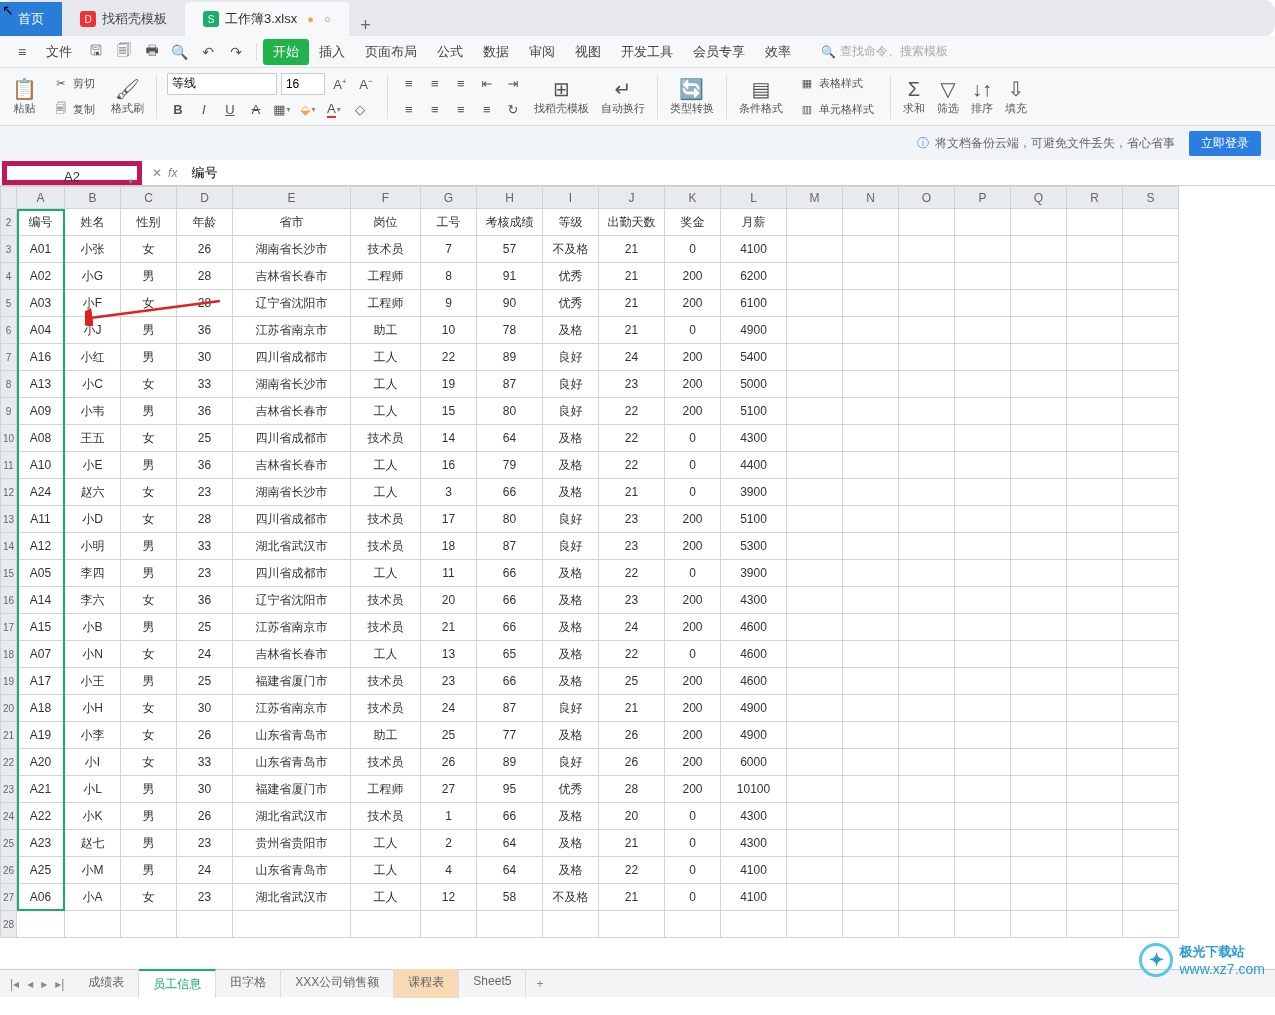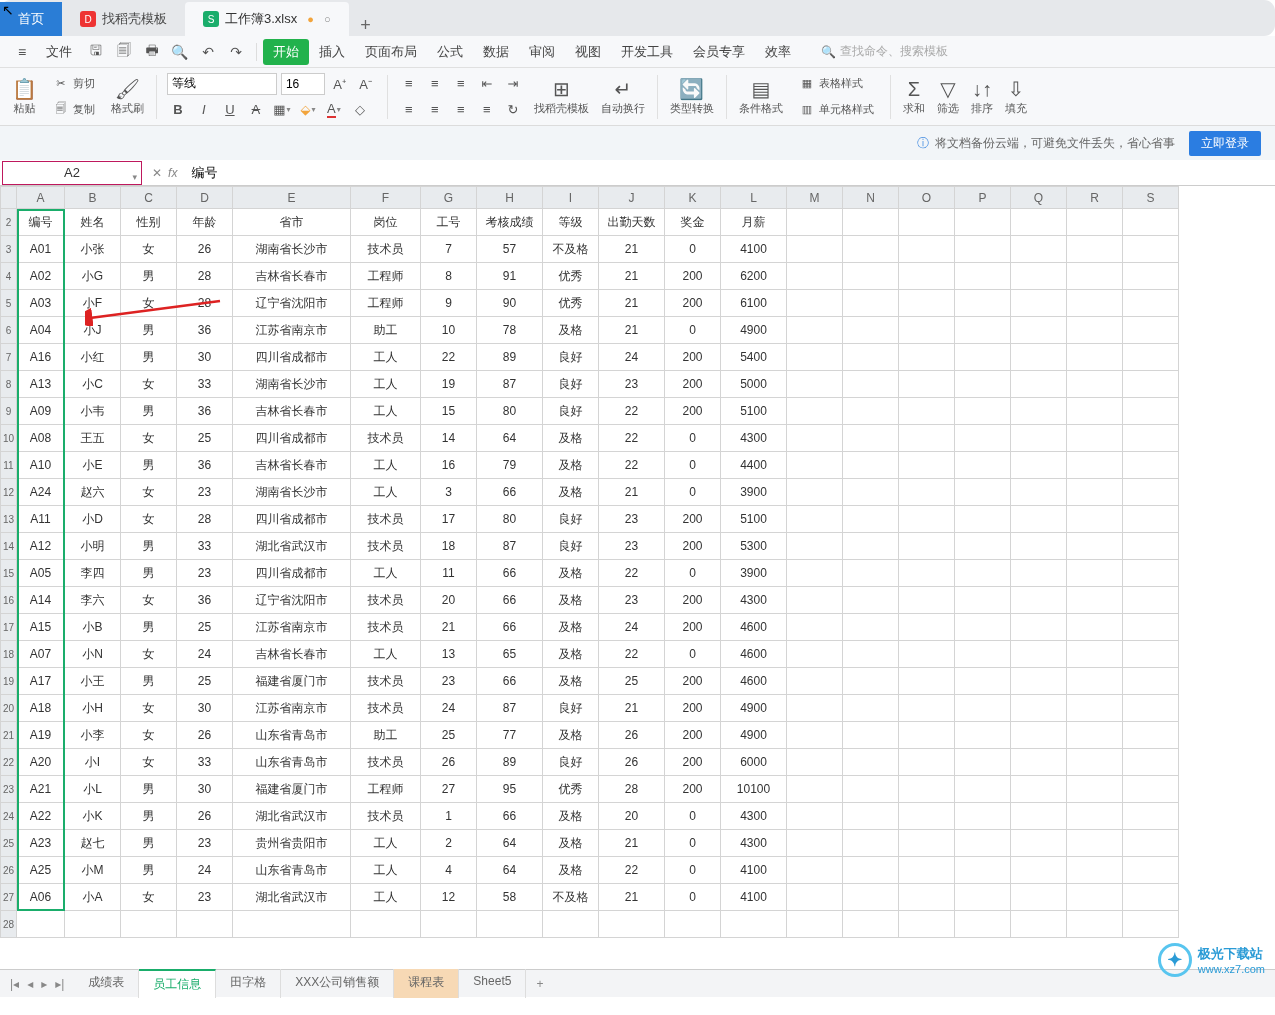--- a/index.html
+++ b/index.html
@@ -38,21 +38,21 @@
 .icon-btn { width: 22px; height: 22px; display: flex; align-items: center; justify-content: center; cursor: pointer; color: #555; font-size: 13px; border-radius: 2px; }
 .dd { font-size: 8px; color: #888; margin-left: 1px; }
 
 
 .cloud-banner { height: 34px; background: #f2f5f8; display: flex; align-items: center; justify-content: flex-end; padding: 0 14px; font-size: 12px; color: #666; }
 .cloud-banner .info-ic { color: #4a90e2; margin-right: 6px; }
 .cloud-banner .login-btn { background: #2b7de1; color: #fff; padding: 4px 12px; margin-left: 14px; border-radius: 2px; cursor: pointer; }
 
 
 .formula-bar { height: 26px; display: flex; align-items: center; border-bottom: 1px solid #ccc; }
-.name-box { width: 140px; height: 24px; border: 1px solid #be185d; text-align: center; line-height: 22px; font-size: 13px; margin: 0 2px; position: relative; }
+.name-box { width: 140px; height: 24px; border: 5px solid #be185d; text-align: center; line-height: 22px; font-size: 13px; margin: 0 2px; position: relative; }
 .name-box .dd2 { position: absolute; right: 4px; top: 4px; font-size: 9px; color: #888; }
 .fx-icons { display: flex; gap: 6px; padding: 0 8px; align-items: center; color: #888; }
 .fx-input { flex: 1; height: 24px; border: none; padding: 0 6px; font-size: 13px; outline: none; }
 
 
 .grid-wrap { position: relative; height: 760px; overflow: hidden; }
 table.grid { border-collapse: collapse; table-layout: fixed; }
 table.grid th, table.grid td { border: 1px solid #d4d4d4; font-size: 12px; text-align: center; height: 27px; background: #fff; color: #333; overflow: hidden; white-space: nowrap; }
 table.grid th { background: #e8ebee; font-weight: normal; color: #666; }
 table.grid th.col-h { height: 22px; }
@@ -905,15 +905,15 @@
       <div class="sheet-tab colored">课程表</div>
       <div class="sheet-tab">Sheet5</div>
     </div>
   <div class="sheet-add">+</div>
 </div>
 
 <div class="watermark">
   <div class="logo">✦</div>
   <div>
     <div style="font-weight:bold;">极光下载站</div>
-    <div style="font-size:11px;">www.xz7.com</div>
+    <div style="font-size:14px;">www.xz7.com</div>
   </div>
 </div>
 
 </body></html>

